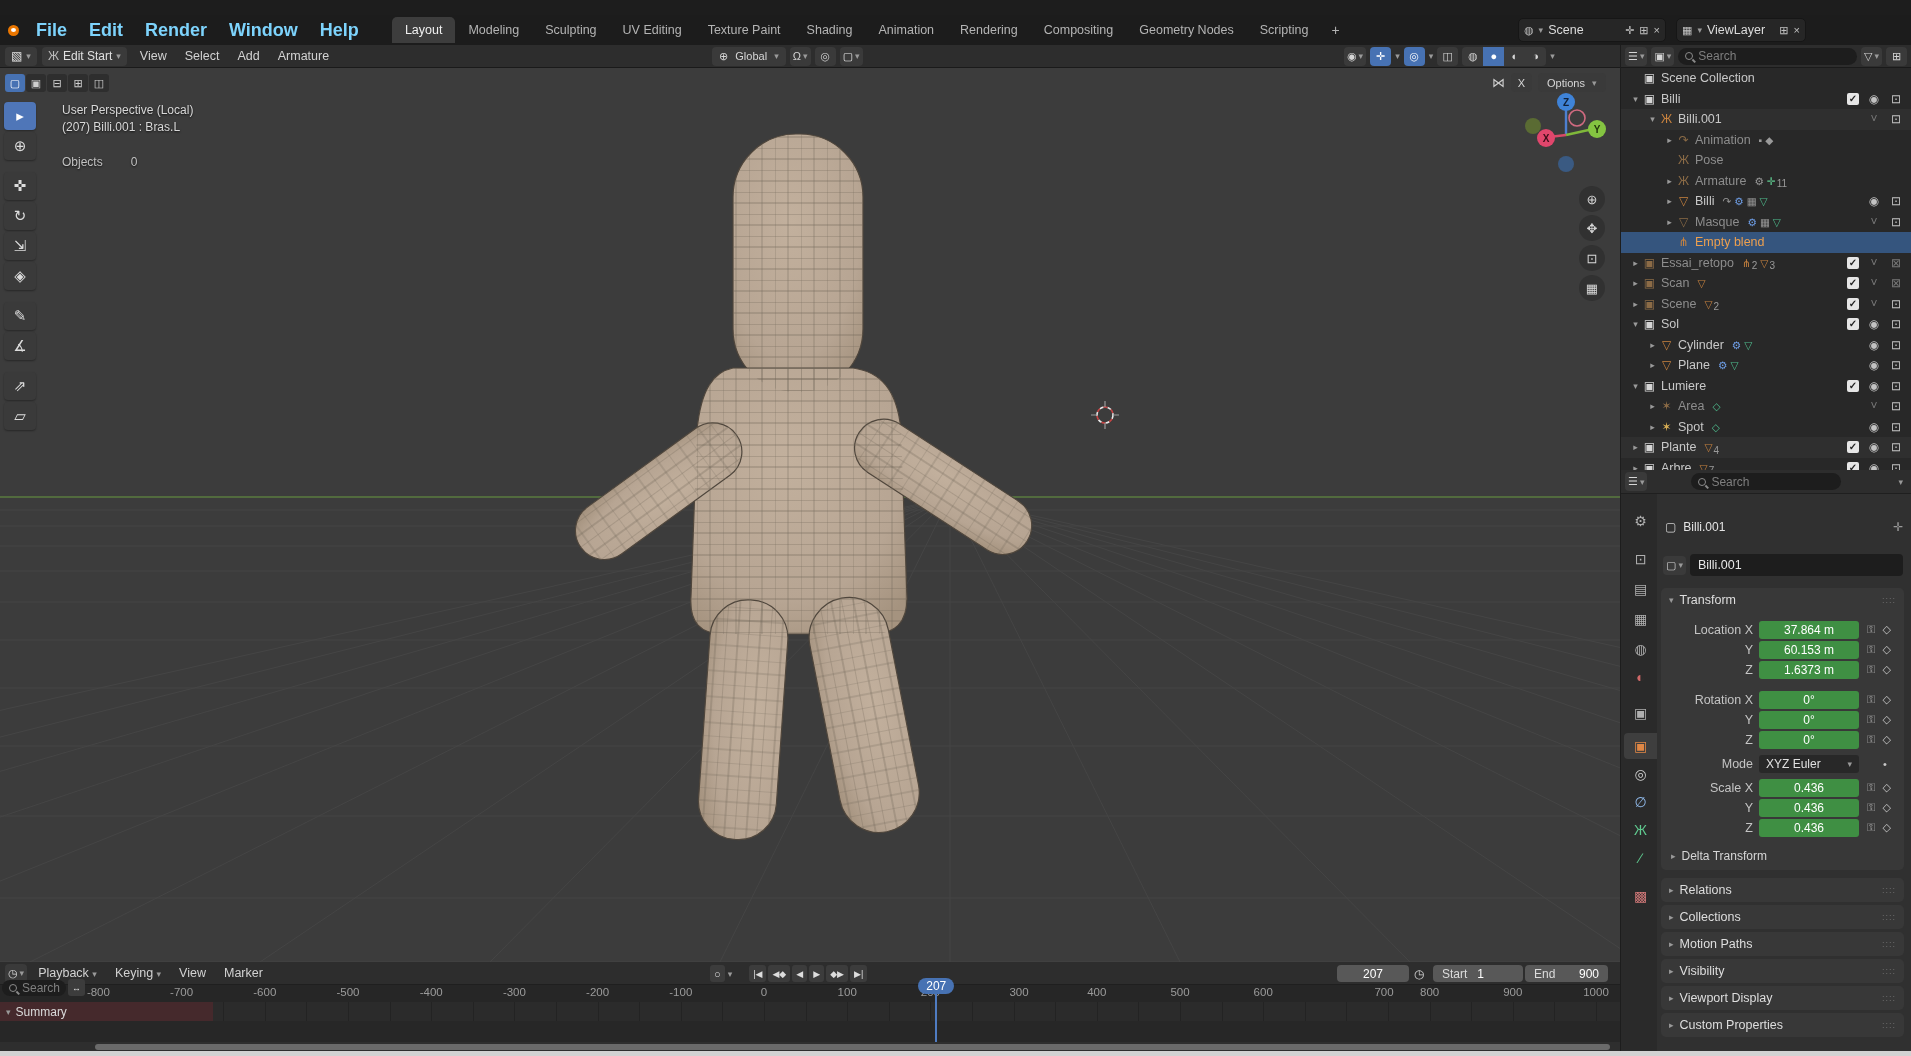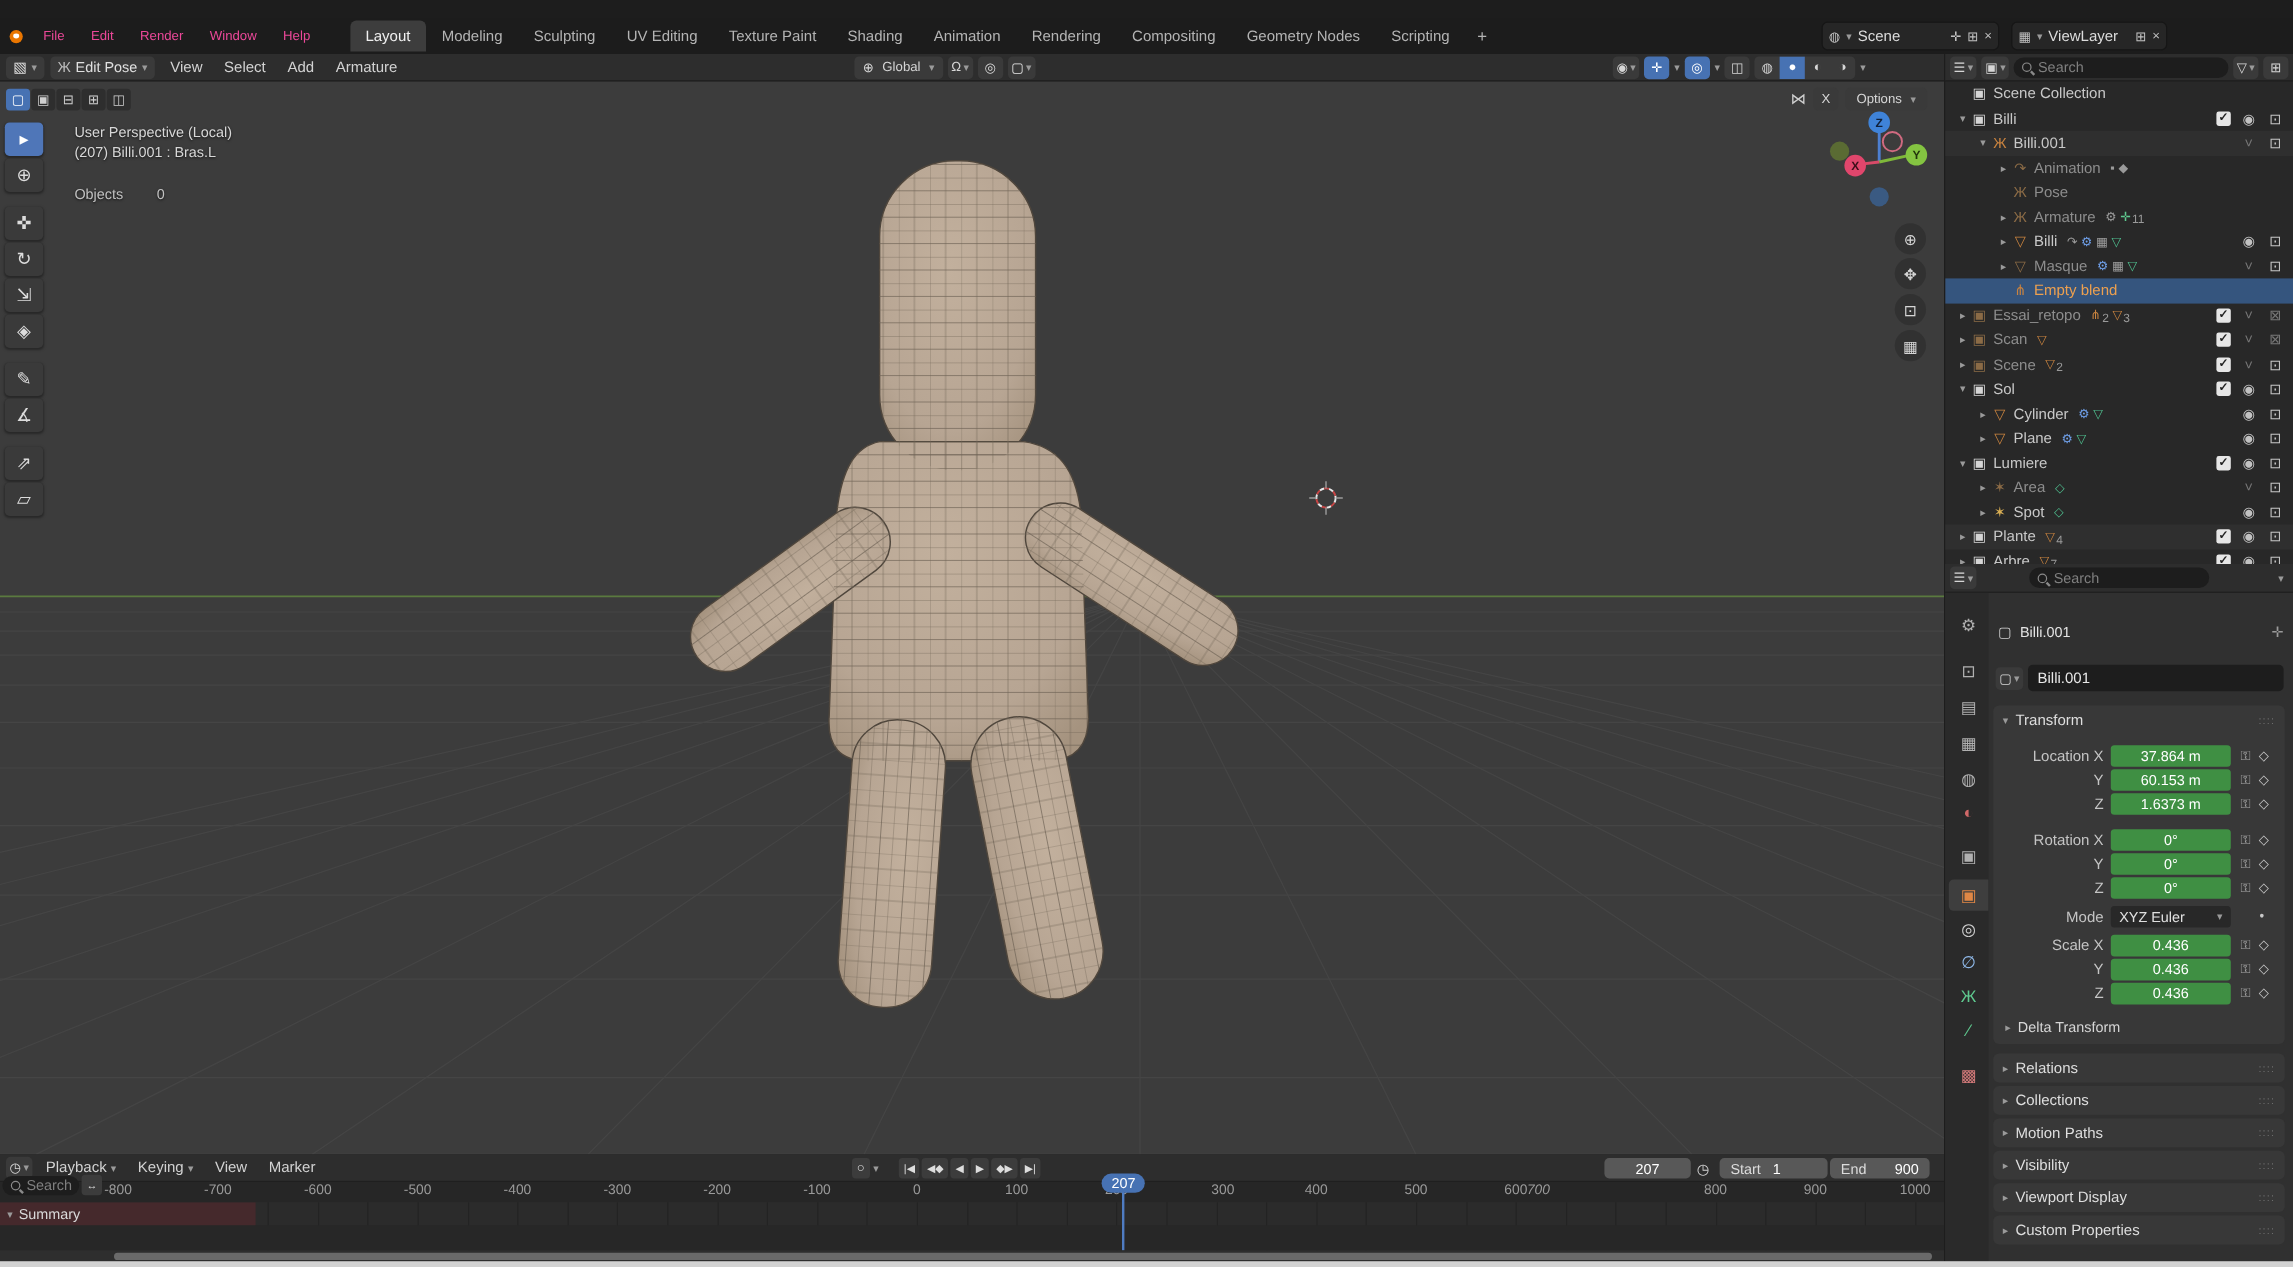--- a/index.html
+++ b/index.html
@@ -11,21 +11,21 @@
   }
   .abs { position:absolute; }
   .row { display:flex; align-items:center; }
 
   
   #titlebar { left:0; top:0; width:1911px; height:15px; background:#2a2a2a;
     color:#b8b8b8; font-size:11px; line-height:15px; padding-left:6px; display:flex; align-items:center; gap:6px;}
   .blender-logo { width:11px; height:11px; border-radius:50%; background:#ea7600; position:relative; flex:0 0 auto;}
   .blender-logo:after { content:""; position:absolute; left:3px; top:3px; width:5px; height:4px; border-radius:50%; background:#fff; }
   #menubar { left:0; top:15px; width:1911px; height:30px; background:#1c1c1c; display:flex; align-items:center; }
-  .menu-item { padding:0 11px; font-size:11px; color:#ec4899; height:22px; line-height:22px; border-radius:4px; cursor:default;}
+  .menu-item { padding:0 11px; font-size:18px; color:#7dd3fc; height:22px; line-height:22px; border-radius:4px; cursor:default;font-weight:bold;}
   .ws-tabs { display:flex; align-items:center; margin-left:22px; }
   .ws-tab { padding:0 13px; height:26px; line-height:26px; font-size:12.5px; color:#b4b4b4; border-radius:5px 5px 0 0;}
   .ws-tab.active { background:#3d3d3d; color:#f0f0f0; }
   .ws-add { color:#b4b4b4; padding:0 10px; font-size:14px; }
   .id-widget { position:absolute; top:3px; height:24px; background:#262626; border:1px solid #161616;
     border-radius:5px; display:flex; align-items:center; padding:0 5px; gap:5px; font-size:12.5px; color:#dcdcdc;}
   .mini-ic { color:#c0c0c0; font-size:11px; }
   .dd { color:#9a9a9a; font-size:9px; }
 
   
@@ -154,21 +154,21 @@
     </span>
   </div>
 
   <div class="abs" id="vheader">
     <span class="hbtn">
         <span>▧</span>
         <span class="dd">▾</span>
       </span>
     <span class="hbtn">
         <span style="color:#bbb;">Ж</span>
-        <span>Edit Pose</span>
+        <span>Edit Start</span>
         <span class="dd">▾</span>
       </span>
     <span id="vh-menus" style="display:flex;margin-left:4px;">
         <span class="hmenu">View</span>
         <span class="hmenu">Select</span>
         <span class="hmenu">Add</span>
         <span class="hmenu">Armature</span>
       </span>
     <span class="hgroup" style="left:712px;">
       <span class="tgl" style="padding:0 7px;"><span>⊕</span>&nbsp;<span>Global</span>&nbsp;<span class="dd">▾</span></span>
@@ -854,21 +854,21 @@
         <span class="tick-label" style="left: 514.4px;">-300</span>
         <span class="tick-label" style="left: 597.6px;">-200</span>
         <span class="tick-label" style="left: 680.8px;">-100</span>
         <span class="tick-label" style="left: 764px;">0</span>
         <span class="tick-label" style="left: 847.2px;">100</span>
         <span class="tick-label" style="left: 930.4px;">200</span>
         <span class="tick-label" style="left: 1019px;">300</span>
         <span class="tick-label" style="left: 1096.8px;">400</span>
         <span class="tick-label" style="left: 1180px;">500</span>
         <span class="tick-label" style="left: 1263.2px;">600</span>
-        <span class="tick-label" style="left: 1282px; font-style: italic;">700</span>
+        <span class="tick-label" style="left: 1384px;">700</span>
         <span class="tick-label" style="left: 1429.6px;">800</span>
         <span class="tick-label" style="left: 1512.8px;">900</span>
         <span class="tick-label" style="left: 1596px;">1000</span>
       </div>
     <div class="abs row" style="left:2px;top:17px;gap:2px;z-index:5;">
       <span class="search-pill" style="width:64px;height:16px;">
           <span class="mag"></span>
           <span>Search</span>
         </span>
       <span class="tl-btn">↔</span>

